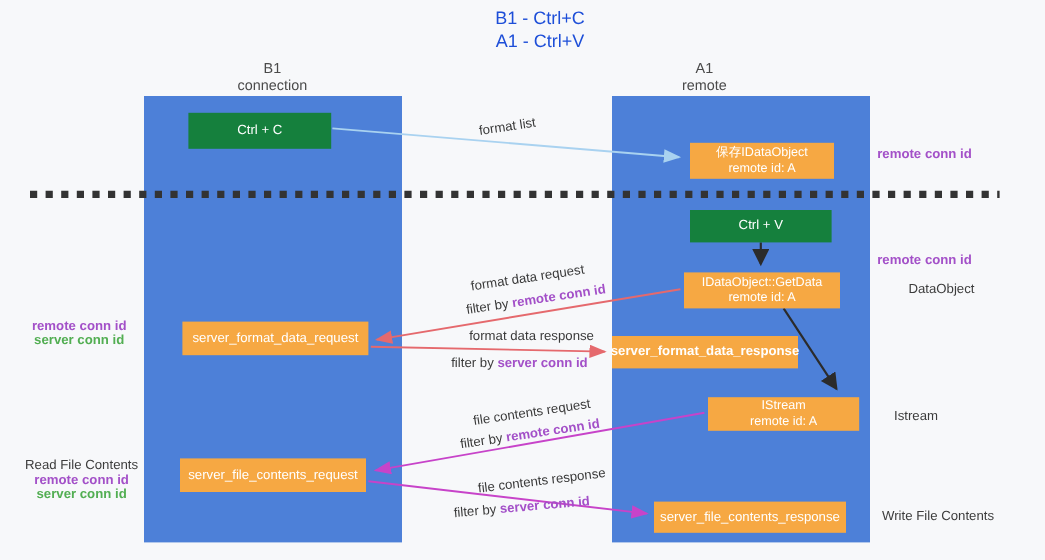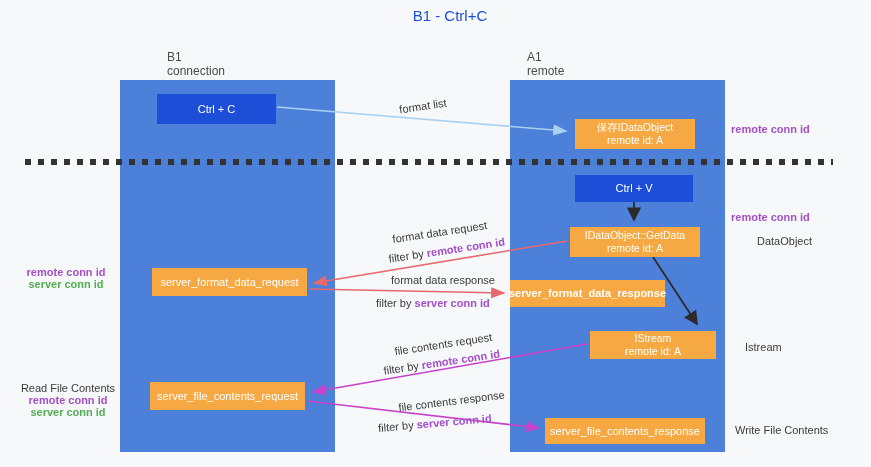--- a/index.html
+++ b/index.html
@@ -7,47 +7,48 @@
     width:871px;height:467px;position:relative;overflow:hidden;
     background:#f7f8fa;
     font-family:"Liberation Sans", sans-serif;
     color:#3a3a3a;
   }
   .abs{position:absolute;}
   .center{text-align:center;}
   
   .page-title{left:365px;top:6px;width:170px;text-align:center;font-size:15px;color:#1d4ed8;line-height:19px;}
   
-  .lane-header{width:120px;font-size:12px;color:#4a4a4a;line-height:14px;}
+  .lane-header{width:120px;text-align:center;font-size:12px;color:#4a4a4a;line-height:14px;}
   
   .lane{top:80px;width:215px;height:372px;background:#4d80d8;z-index:1;}
   
   .box{z-index:4;display:flex;flex-direction:column;align-items:center;justify-content:center;
        font-size:11px;color:#ffffff;line-height:13px;text-align:center;}
   .box.orange{background:#f6a843;}
-  .box.green{background:#1d4ed8;}
+  .box.green{background:#15803d;}
   .box .l2{font-size:10.5px;}
   
   svg.arrows{position:absolute;left:0;top:0;z-index:3;pointer-events:none;}
   
   .plabel{color:#a350c8;font-weight:bold;font-size:11px;z-index:4;}
   .glabel{color:#52ae52;font-weight:bold;font-size:11px;z-index:4;}
   .klabel{color:#3c3c3c;font-size:11px;z-index:4;}
   
   .flow{font-size:11px;color:#3a3a3a;white-space:nowrap;z-index:4;}
   .flow .hl{color:#a350c8;font-weight:bold;}
   .rot9{transform:rotate(-8.5deg);}
   .rot7{transform:rotate(-7deg);}
   .rot5{transform:rotate(-5deg);}
 </style>
 </head>
 <body>
 
 <div class="abs page-title">
   <div>B1 - Ctrl+C</div>
+  <div>A1 - Ctrl+V</div>
 </div>
 
 <div class="abs lane-header" style="left:167px;top:50px;">
   <div>B1</div>
   <div>connection</div>
 </div>
 <div class="abs lane-header" style="left:527px;top:50px;">
   <div>A1</div>
   <div>remote</div>
 </div>

